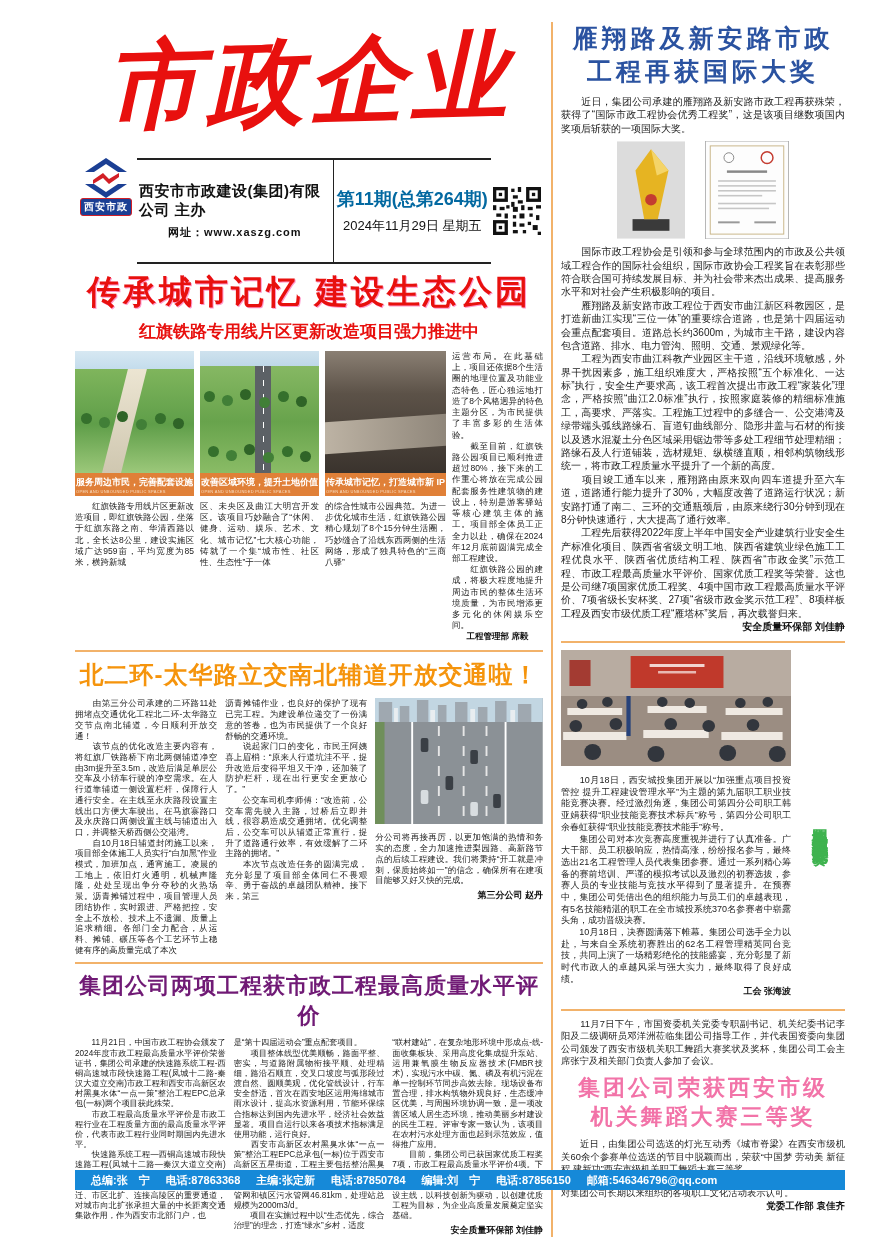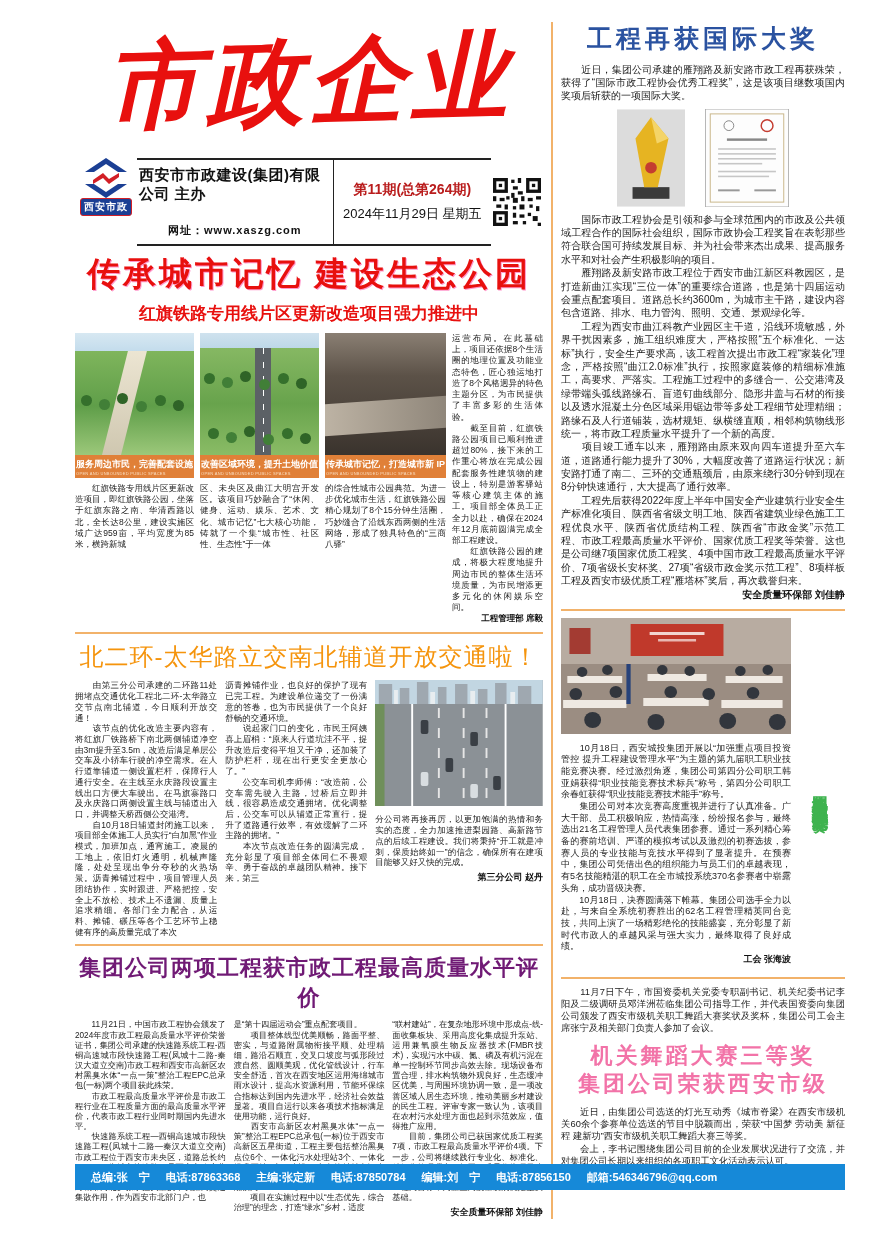--- a/index.html
+++ b/index.html
@@ -16,60 +16,60 @@
   .calligraphy { font-family:"DejaVu Serif",serif; font-weight:bold; font-style:italic;
     color:#e8100e; font-size:96px; line-height:118px; height:128px; text-align:center;
     letter-spacing:6px; transform:rotate(-1.5deg); }
   .mast-row { display:flex; align-items:stretch; margin-top:8px; }
   .logo-box { width:62px; flex:none; display:flex; flex-direction:column; align-items:center;
     justify-content:flex-start; padding-bottom:2px; }
   .logo-label { background:#1b3f94; color:#fff; font-size:10px; font-weight:bold;
     border:1px solid #d21f26; border-radius:3px; padding:1px 3px; letter-spacing:1px; white-space:nowrap; }
   .mast-info { flex:1; display:flex; border-top:2px solid #222; border-bottom:2px solid #222; }
   .mast-cell1 { flex:1.25; border-right:1px solid #222; display:flex; flex-direction:column;
-    justify-content:center; align-items:center; gap:19px; padding:6px 2px; }
+    justify-content:center; align-items:center; gap:5px; padding:22px 2px; }
   .publisher { font-size:15px; font-weight:bold; color:#111; letter-spacing:0.5px; }
   .website { font-size:11px; font-weight:bold; color:#111; letter-spacing:1px; }
   .mast-cell2 { flex:1; display:flex; flex-direction:column; justify-content:center;
     align-items:center; gap:6px; padding:6px 2px; }
-  .issue { font-size:14px; font-weight:bold; color:#b91c1c; }
+  .issue { font-size:18px; font-weight:bold; color:#0369a1; }
   .date { font-size:13px; color:#111; }
   .qr { width:52px; flex:none; display:flex; align-items:center; justify-content:center; }
 
   
   .body-text { color:#1c1c1c; white-space:pre-line; text-align:justify; }
   .byline { font-weight:bold; color:#111; text-align:right; }
   .hdivider { height:2px; background:#f2b26a; margin:7px 0; }
 
   
   .headline-b { color:#e8100e; font-size:33px; font-weight:bold; text-align:center;
     letter-spacing:3px; margin-top:6px; text-shadow:1px 1px 0 #f9c; }
   .subhead-b { color:#e8100e; font-size:17px; font-weight:bold; text-align:center; margin:5px 0 8px; }
   .b-grid { display:grid; grid-template-columns:repeat(4,1fr); gap:6px; }
   .park-photo { height:122px; position:relative; overflow:hidden; }
   .caption-bar { background:#e08038; color:#fff; text-align:left; padding:3px 1px 2px; }
   .caption-cn { font-size:9px; font-weight:bold; white-space:nowrap; }
   .caption-en { font-size:4px; color:#f8dcc0; letter-spacing:0.3px; }
   .b-grid .body-text { font-size:8.5px; line-height:1.32; margin-top:5px; }
-  .b-grid .byline { font-size:8.5px; }
+  .b-grid .byline { font-size:8.5px;text-align:center; }
   .park1 { background:linear-gradient(180deg,#d7e8f2 0%,#c3dcec 15%,#7fb55c 15%,#5f9e49 60%,#9cc87a 100%); }
   .park1 .path { position:absolute; left:34%; top:15%; width:16%; height:85%;
     background:linear-gradient(180deg,#ece5d2,#cfc7b0); transform:skewX(-14deg); }
   .park2 { background:linear-gradient(180deg,#cfe2ee 0%,#bed8e8 12%,#86b863 12%,#68a34c 58%,#8abc66 100%); }
   .park2 .road { position:absolute; left:46%; top:12%; width:14%; height:88%; background:#5c6166; }
   .park2 .road:after { content:""; position:absolute; left:48%; top:0; width:6%; height:100%;
     background:repeating-linear-gradient(180deg,#fff 0 6px,transparent 6px 14px); }
   .park3 { background:linear-gradient(180deg,#8a7f73 0%,#5c5248 35%,#3a332d 100%); }
   .park3 .deck { position:absolute; left:0; top:55%; width:100%; height:26%;
     background:linear-gradient(90deg,#bdb3a4,#8f867a); transform:skewY(-4deg); }
   .tree { position:absolute; width:11px; height:11px; border-radius:50%; background:#35702c;
     box-shadow:18px 4px 0 #417f37,36px -2px 0 #2f6427,55px 6px 0 #417f37,74px 0 0 #35702c,92px 5px 0 #2f6427; }
 
   
-  .headline-c { color:#f5940c; font-size:24px; font-weight:normal; text-align:center;
+  .headline-c { color:#f5940c; font-size:24px; font-weight:bold; text-align:center;
     letter-spacing:1px; margin:6px 0 7px; }
   .c-grid { display:grid; grid-template-columns:1fr 1fr 1.18fr; gap:8px; }
   .c-grid .body-text { font-size:8.5px; line-height:1.26; }
   .c-grid .byline { font-size:9px; margin-top:3px; }
   .road-photo { width:100%; height:126px; margin-bottom:4px; }
 
   
   .headline-f { color:#701a75; font-size:22px; font-weight:bold; text-align:center;
     letter-spacing:1px; margin:6px 0 7px; }
   .f-grid { display:grid; grid-template-columns:repeat(3,1fr); gap:8px; }
@@ -93,21 +93,21 @@
   .d-byline { font-size:9px; }
 
   
   .e-intro { font-size:9.3px; line-height:1.32; }
   .headline-e { color:#f273a8; font-size:22px; font-weight:bold; text-align:center;
     letter-spacing:3px; line-height:1.3; margin:7px 0; }
   .e-text { font-size:9.3px; line-height:1.32; }
   .e-byline { font-size:9.5px; }
 
   
-  .footer { position:absolute; left:75px; right:25px; bottom:58px; height:26px;
+  .footer { position:absolute; left:75px; right:25px; bottom:58px; height:20px;
     background:#1689d8; color:#fff; display:flex; align-items:center; gap:16px;
     padding:0 16px; font-size:11px; font-weight:bold; white-space:nowrap; overflow:hidden; }
 </style>
 </head>
 <body>
 
 <div class="page">
   <div class="content">
 
     <div class="left-col">
@@ -315,20 +315,21 @@
       </div>
 
     </div>
 
     <div class="vline"></div>
 
     <div class="right-col">
 
       <div>
         <div class="title-a">
+          <div>雁翔路及新安路市政</div>
           <div>工程再获国际大奖</div>
         </div>
         <div class="body-text a-text">　　近日，集团公司承建的雁翔路及新安路市政工程再获殊荣，获得了“国际市政工程协会优秀工程奖”，这是该项目继数项国内奖项后斩获的一项国际大奖。</div>
         <div class="a-photos">
           <svg width="68" height="98" viewBox="0 0 70 100">
             <rect width="70" height="100" fill="#dcdcdc"></rect>
             <rect x="16" y="80" width="38" height="12" fill="#3a3a3a"></rect>
             <polygon points="35,8 53,30 42,80 28,80 19,30" fill="#e6b422"></polygon>
             <polygon points="35,8 53,30 41,35" fill="#f4d468"></polygon>
             <circle cx="35" cy="60" r="6" fill="#c43c30"></circle>
@@ -403,22 +404,22 @@
           <div class="byline d-byline">工会 张海波</div>
         </div>
         <div class="d-title">集团公司参加城投集团第九届职工职业技能竞赛</div>
       </div>
 
       <div class="hdivider"></div>
 
       <div>
         <div class="body-text e-intro">　　11月7日下午，市国资委机关党委专职副书记、机关纪委书记李阳及二级调研员邓洋洲莅临集团公司指导工作，并代表国资委向集团公司颁发了西安市级机关职工舞蹈大赛奖状及奖杯，集团公司工会主席张宁及相关部门负责人参加了会议。</div>
         <div class="headline-e">
+          <div>集团公司荣获西安市级</div>
           <div>机关舞蹈大赛三等奖</div>
-          <div>集团公司荣获西安市级</div>
         </div>
         <div class="body-text e-text">　　近日，由集团公司选送的灯光互动秀《城市脊梁》在西安市级机关60余个参赛单位选送的节目中脱颖而出，荣获“中国梦 劳动美 新征程 建新功”西安市级机关职工舞蹈大赛三等奖。
 　　会上，李书记围绕集团公司目前的企业发展状况进行了交流，并对集团公司长期以来组织的各项职工文化活动表示认可。</div>
         <div class="byline e-byline">党委工作部 袁佳齐</div>
       </div>
 
     </div>
   </div>
 
   <div class="footer">

